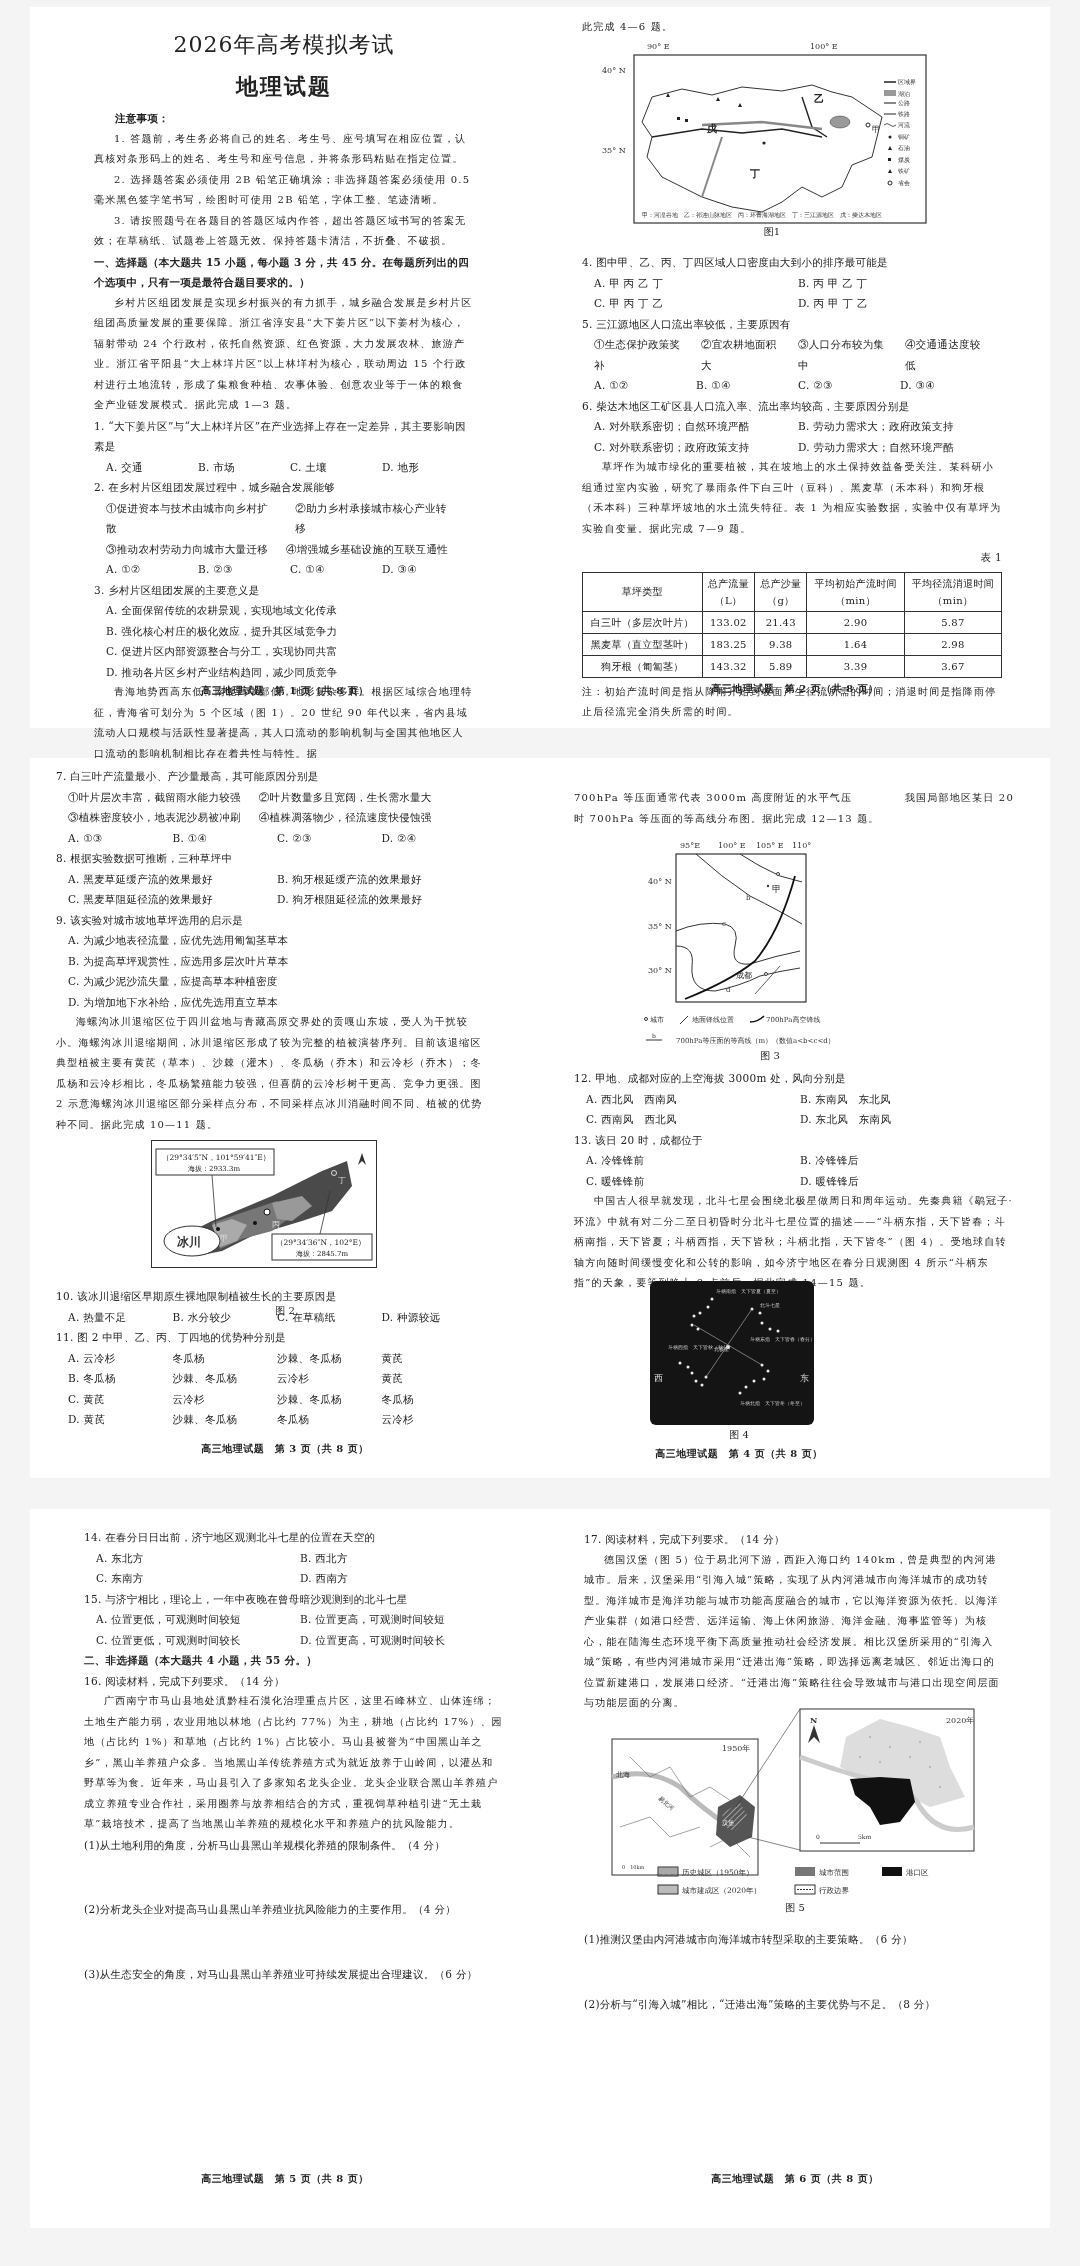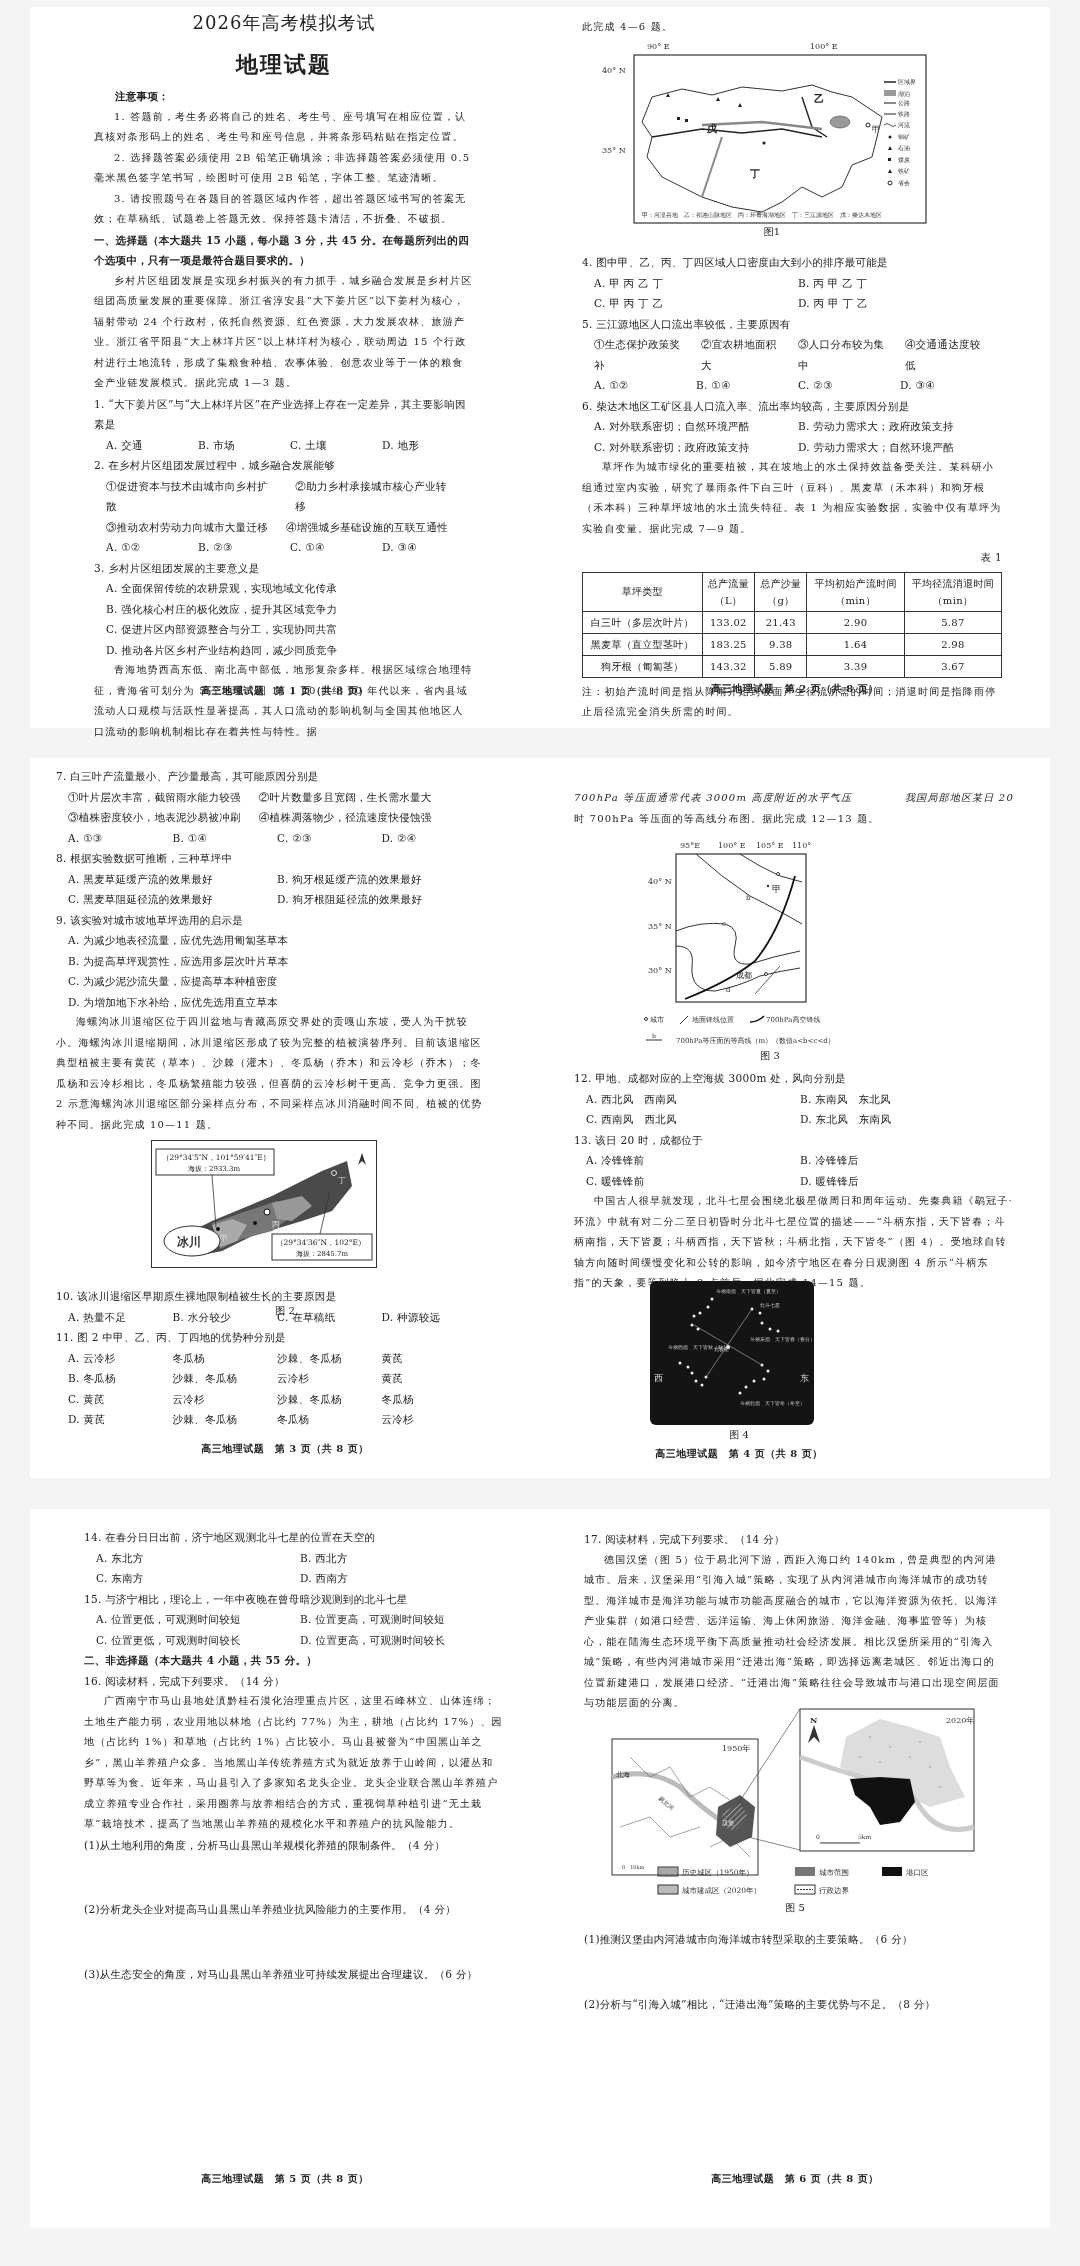--- a/index.html
+++ b/index.html
@@ -22,21 +22,21 @@
   .opts4 { display: flex; padding-left: 12px; }
   .opts4 span { width: 25%; }
   .opts2 { display: flex; padding-left: 12px; flex-wrap: wrap; }
   .opts2 span { width: 50%; }
   .opts1 { padding-left: 12px; }
   .items2 { display: flex; padding-left: 12px; }
   .items2 span { margin-right: 18px; }
   .bold { font-weight: bold; }
   .footer { position: absolute; width: 100%; text-align: center; font-size: 10px; font-weight: bold; letter-spacing: 0.5px; }
 
-  .exam-title { text-align: center; font-size: 18px; letter-spacing: 1px; }
+  .exam-title { text-align: center; font-size: 22px; letter-spacing: 1px; margin-top: 22px; }
   .subject-title { text-align: center; font-size: 22px; font-weight: bold; letter-spacing: 2px; margin-top: 20px; margin-bottom: 12px; }
 
   
   .figure { position: absolute; border: 1.5px solid #333; background: #fff; }
   .fig-caption { position: absolute; width: 100%; text-align: center; font-size: 10px; }
 
   table.data { border-collapse: collapse; font-size: 10px; width: 100%; }
   table.data th, table.data td { border: 1.5px solid #333; text-align: center; padding: 2px 3px; line-height: 17px; font-weight: normal; }
   .table-title { text-align: right; font-size: 10.5px; }
 </style>
@@ -330,21 +330,21 @@
             <span>冬瓜杨</span>
             <span>云冷杉</span>
           </div>
       </div>
     </div>
     <div class="footer" style="top:684px;">高三地理试题　第 3 页（共 8 页）</div>
   </div>
 
   <div class="page page-right">
     <div class="content" style="left:34px; top:30px; width:440px;">
-      <div style="display:flex; justify-content:space-between;font-style:italic;" class="material">
+      <div style="display:flex; justify-content:space-between;" class="material">
         <span>700hPa 等压面通常代表 3000m 高度附近的水平气压</span>
         <span>我国局部地区某日 20</span>
       </div>
       <div class="material">时 700hPa 等压面的等高线分布图。据此完成 12—13 题。</div>
     </div>
 
     <div style="position:absolute; left:100px; top:78px; width:260px; height:230px;">
       <svg width="260" height="230" viewBox="0 0 260 230">
         <g font-size="8" fill="#333">
           <text x="40" y="12">95°E</text>

